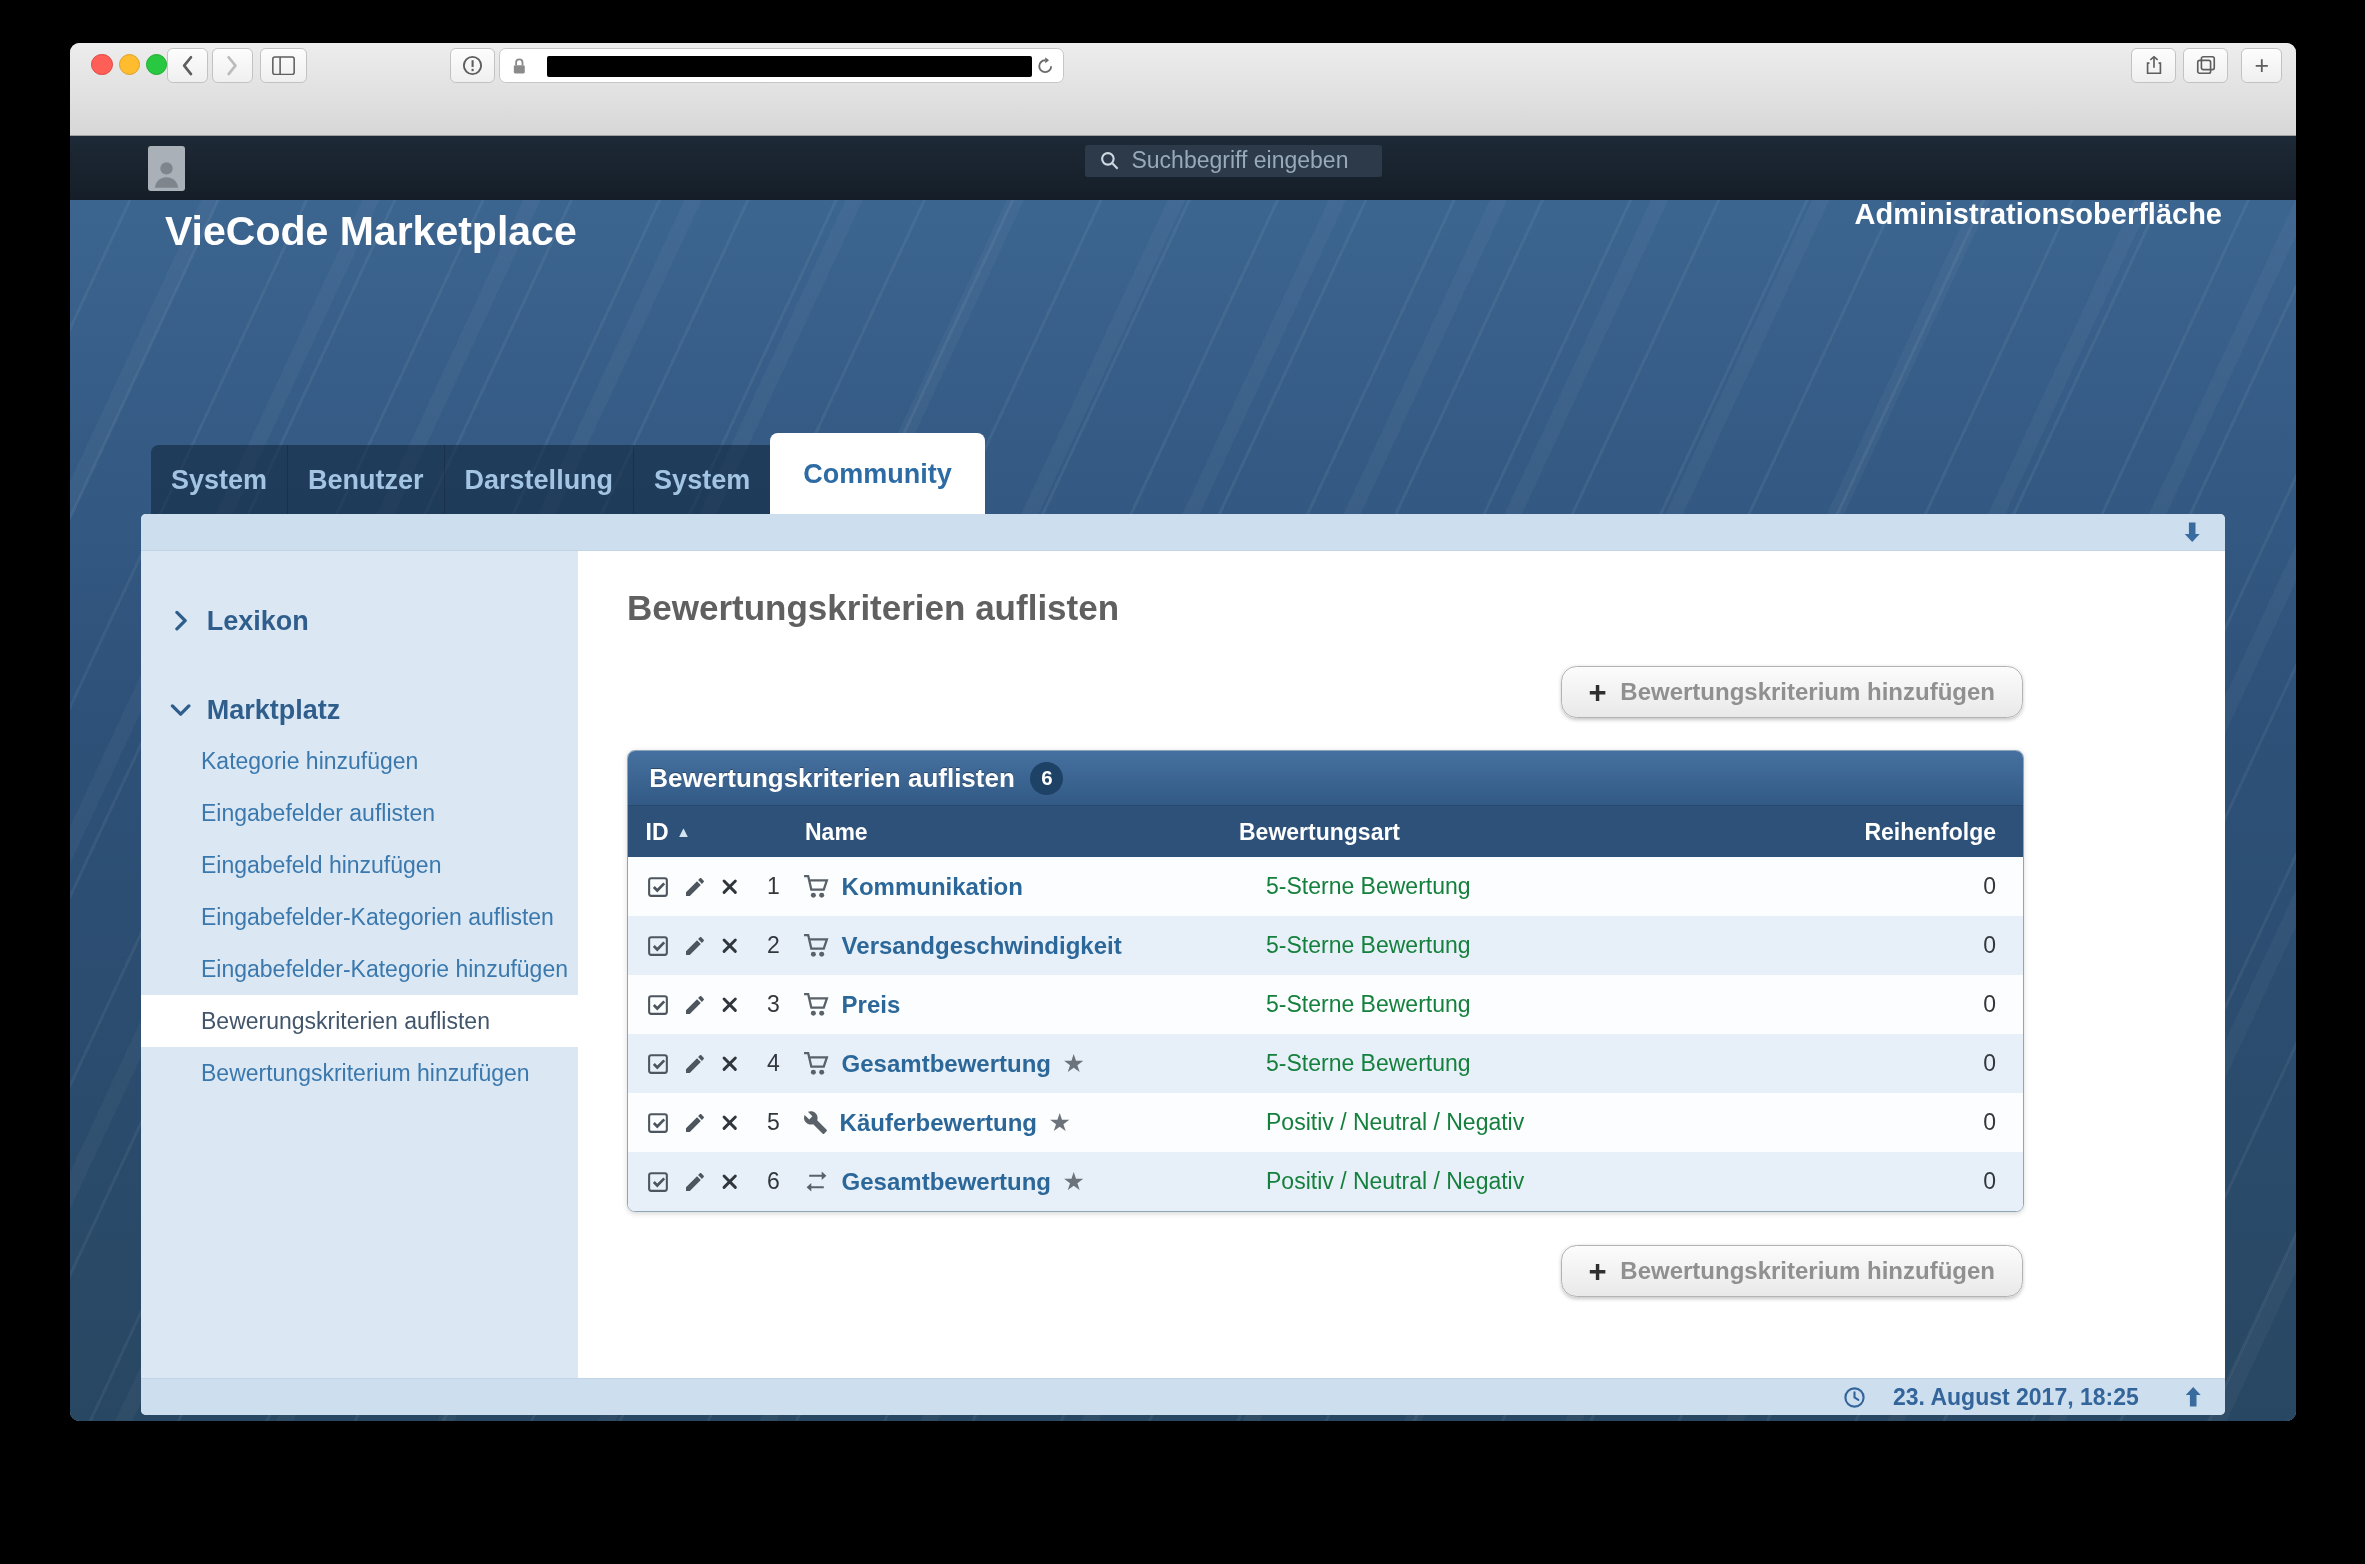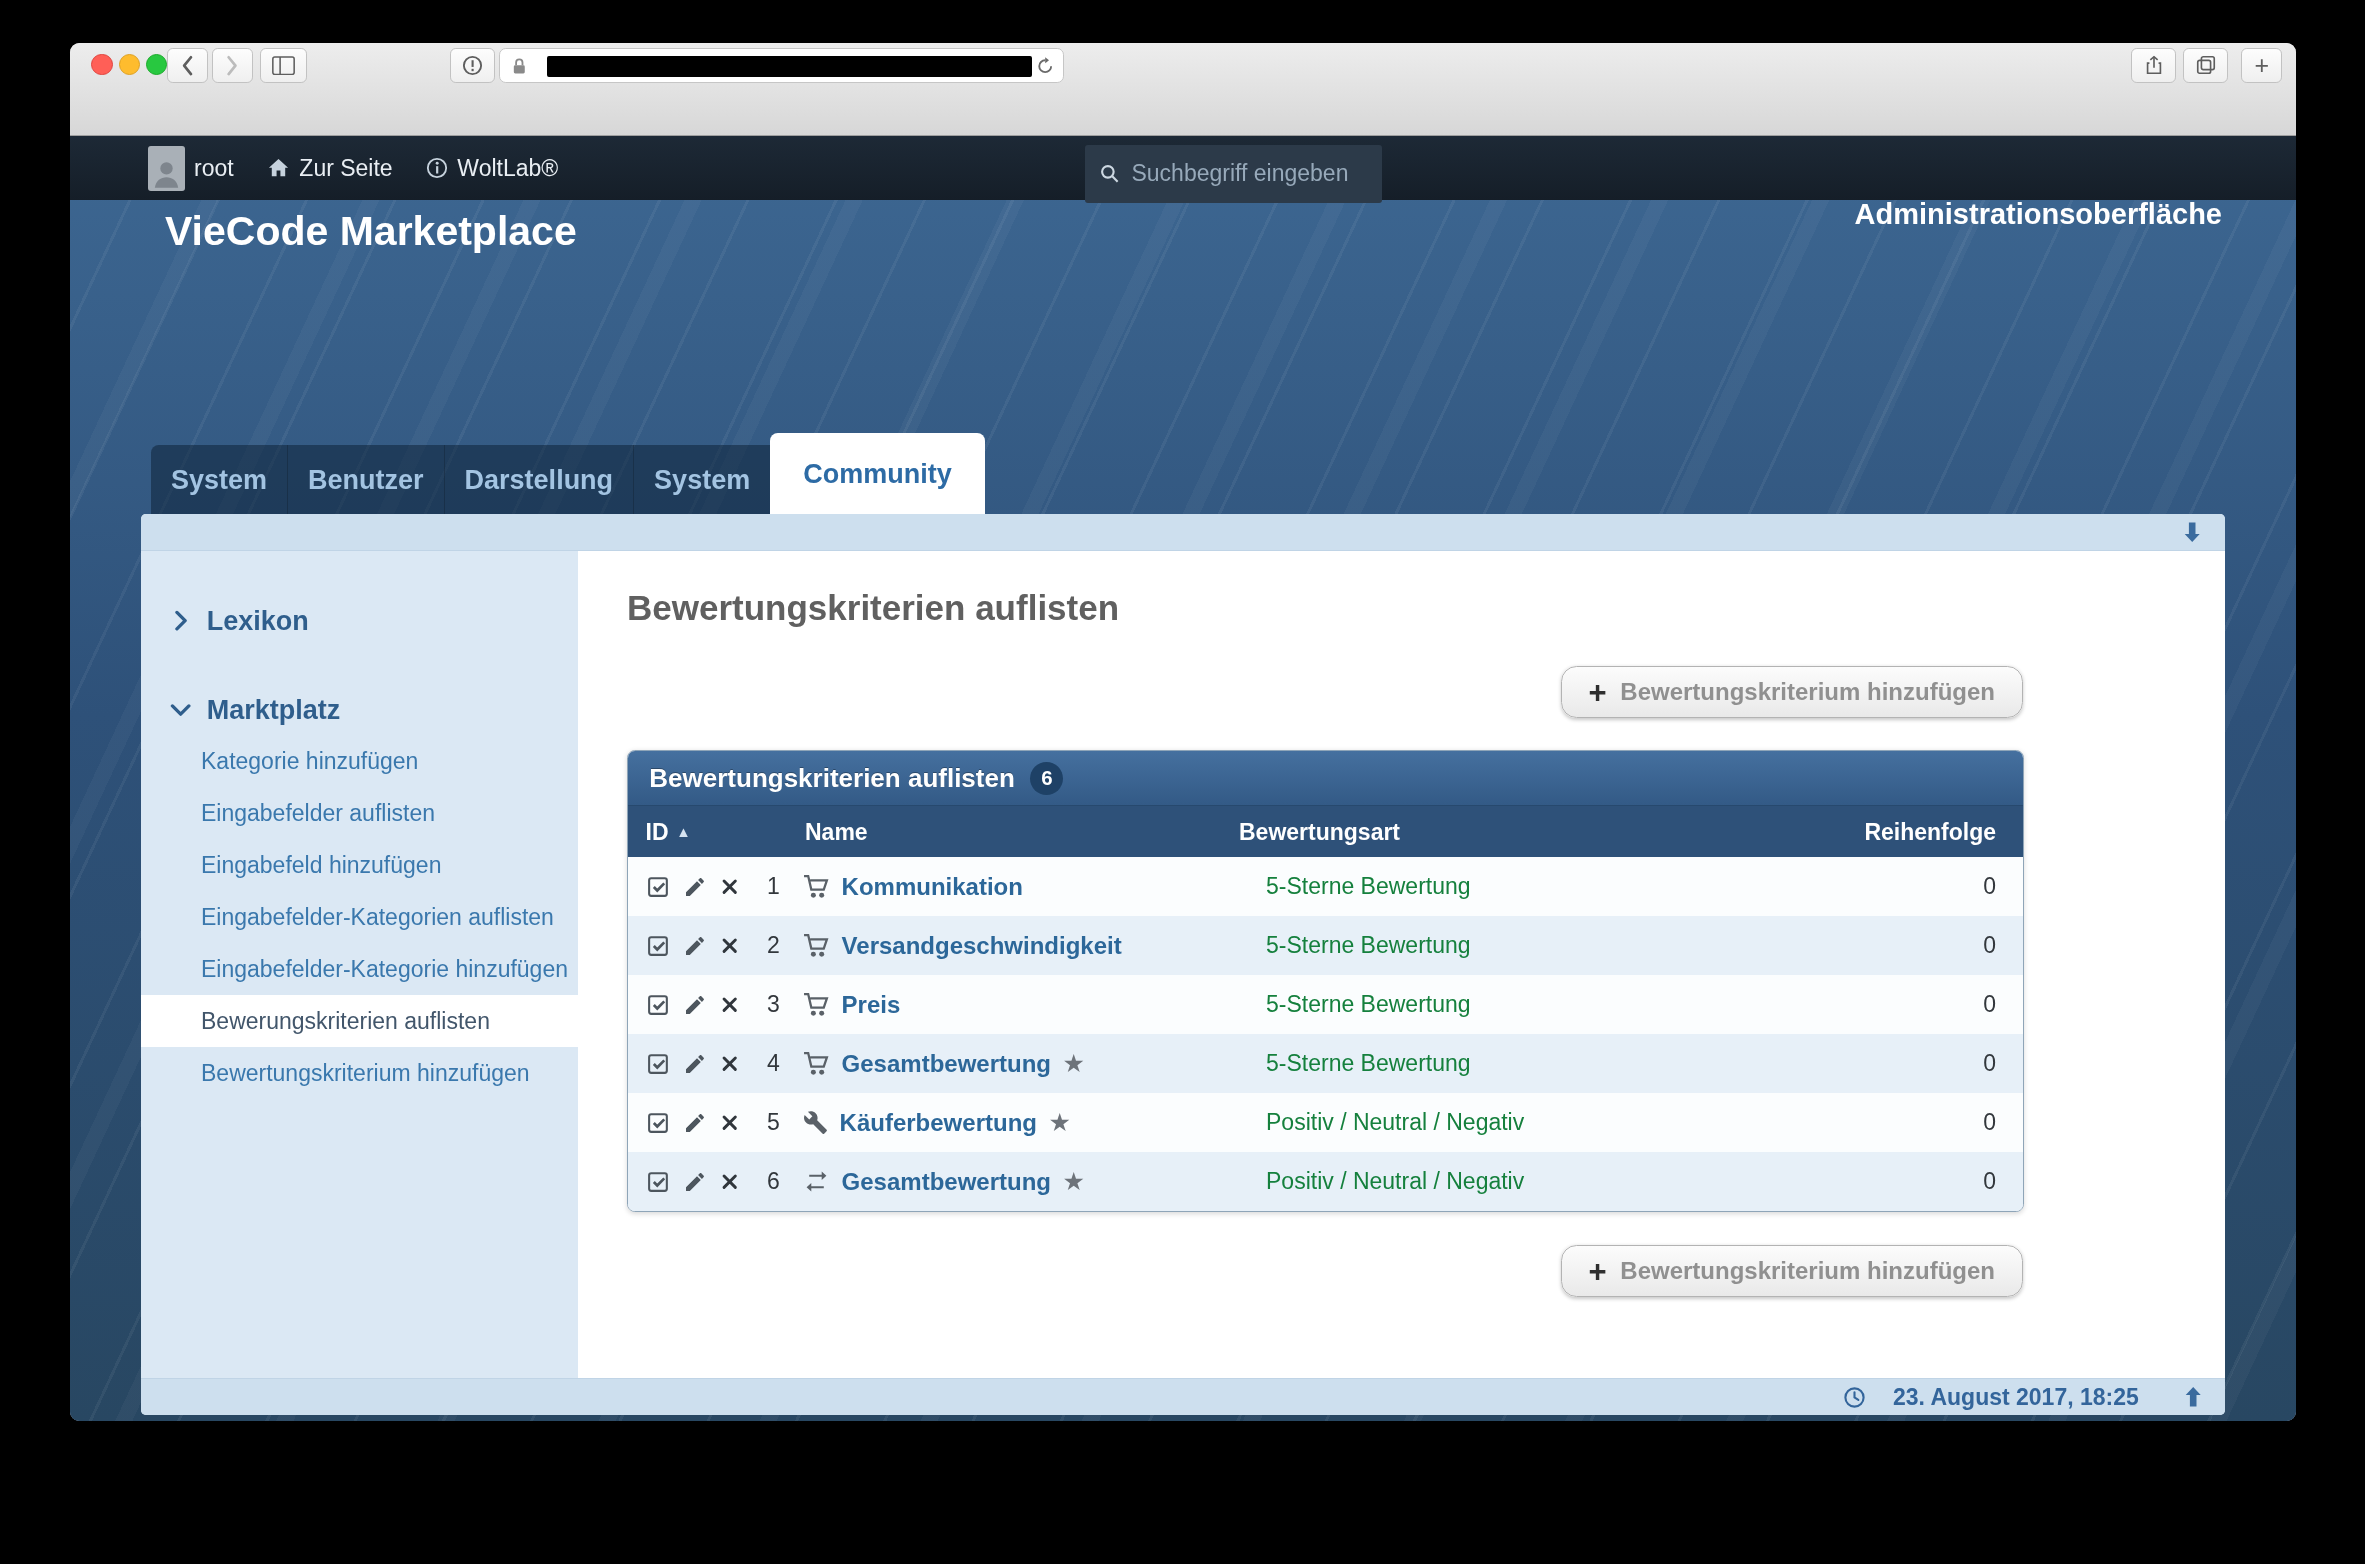--- a/index.html
+++ b/index.html
@@ -37,21 +37,21 @@
       linear-gradient(180deg,#3d6792 0%, #2e5179 45%, #284762 100%); }
 
   
   .topbar { position:absolute; left:0; top:0; width:100%; height:64px;
             background:linear-gradient(#1d2936,#151e28); }
   .avatar { position:absolute; left:78px; top:9.7px; width:37px; height:45px; border-radius:2.9px;
             background:#a9b0b7; color:#7e858d; display:flex; align-items:flex-end; justify-content:center; overflow:hidden; cursor:pointer; }
   .tb-group { position:absolute; left:124px; top:0; height:64px; display:flex; align-items:center; gap:33px; }
   .tb-item { display:flex; align-items:center; gap:9.7px; color:#e9eef3; font-size:23px; cursor:pointer; text-decoration:none; }
   .tb-item .tb-ic { color:#c6d2dd; display:flex; }
-  .searchbox { position:absolute; left:1015px; top:8.7px; width:297px; height:58px; background:#2c3a49;
+  .searchbox { position:absolute; left:1015px; top:8.7px; width:297px; height:32px; background:#2c3a49;
                border-radius:2.9px; display:flex; align-items:center; padding:0 13.6px; gap:11.6px; }
   .searchbox .s-ic { color:#cdd8e2; display:flex; }
   .searchbox input { flex:1; background:transparent; border:none; outline:none; color:#e9eef3; font-size:23px;
                      font-family:inherit; }
   .searchbox input::placeholder { color:#97a9ba; }
 
   
   .logo { position:absolute; left:95px; top:72px; color:#fff; font-size:41px; font-weight:bold; cursor:pointer; }
   .subtitle { position:absolute; right:74px; top:62px; color:#fff; font-size:29px; font-weight:bold; }
 
@@ -193,43 +193,20 @@
 
     <div class="viewport">
 
       <div class="topbar">
         <div class="avatar">
           <svg width="33" height="37" viewBox="0 0 24 24">
               <circle cx="12" cy="9" r="4.5" fill="currentColor"></circle>
               <path d="M3.5 23c.8-5 4.4-7.5 8.5-7.5s7.7 2.5 8.5 7.5z" fill="currentColor"></path>
             </svg>
         </div>
-        <div class="tb-group">
-          <a class="tb-item">
-              <span>root</span>
-            </a>
-          <a class="tb-item">
-            <span class="tb-ic">
-                <svg width="23" height="21.3" viewBox="0 0 24 22">
-                  <path d="M12 2L2 11h3v9h5v-6h4v6h5v-9h3L12 2z" fill="currentColor"></path>
-                </svg>
-              </span>
-            <span>Zur Seite</span>
-          </a>
-          <a class="tb-item">
-            <span class="tb-ic">
-                <svg width="22" height="22" viewBox="0 0 24 24">
-                  <circle cx="12" cy="12" r="10" fill="none" stroke="currentColor" stroke-width="2"></circle>
-                  <rect x="11" y="10" width="2.4" height="8" fill="currentColor"></rect>
-                  <circle cx="12.2" cy="6.8" r="1.6" fill="currentColor"></circle>
-                </svg>
-              </span>
-            <span>WoltLab®</span>
-          </a>
-        </div>
         <div class="searchbox">
           <span class="s-ic">
             <svg width="21.3" height="21.3" viewBox="0 0 24 24" fill="none" stroke="currentColor" stroke-width="2.4">
                 <circle cx="10" cy="10" r="6.5"></circle>
                 <line x1="15" y1="15" x2="21" y2="21"></line>
               </svg>
           </span>
           <input type="text" placeholder="Suchbegriff eingeben" style="">
         </div>
       </div>

